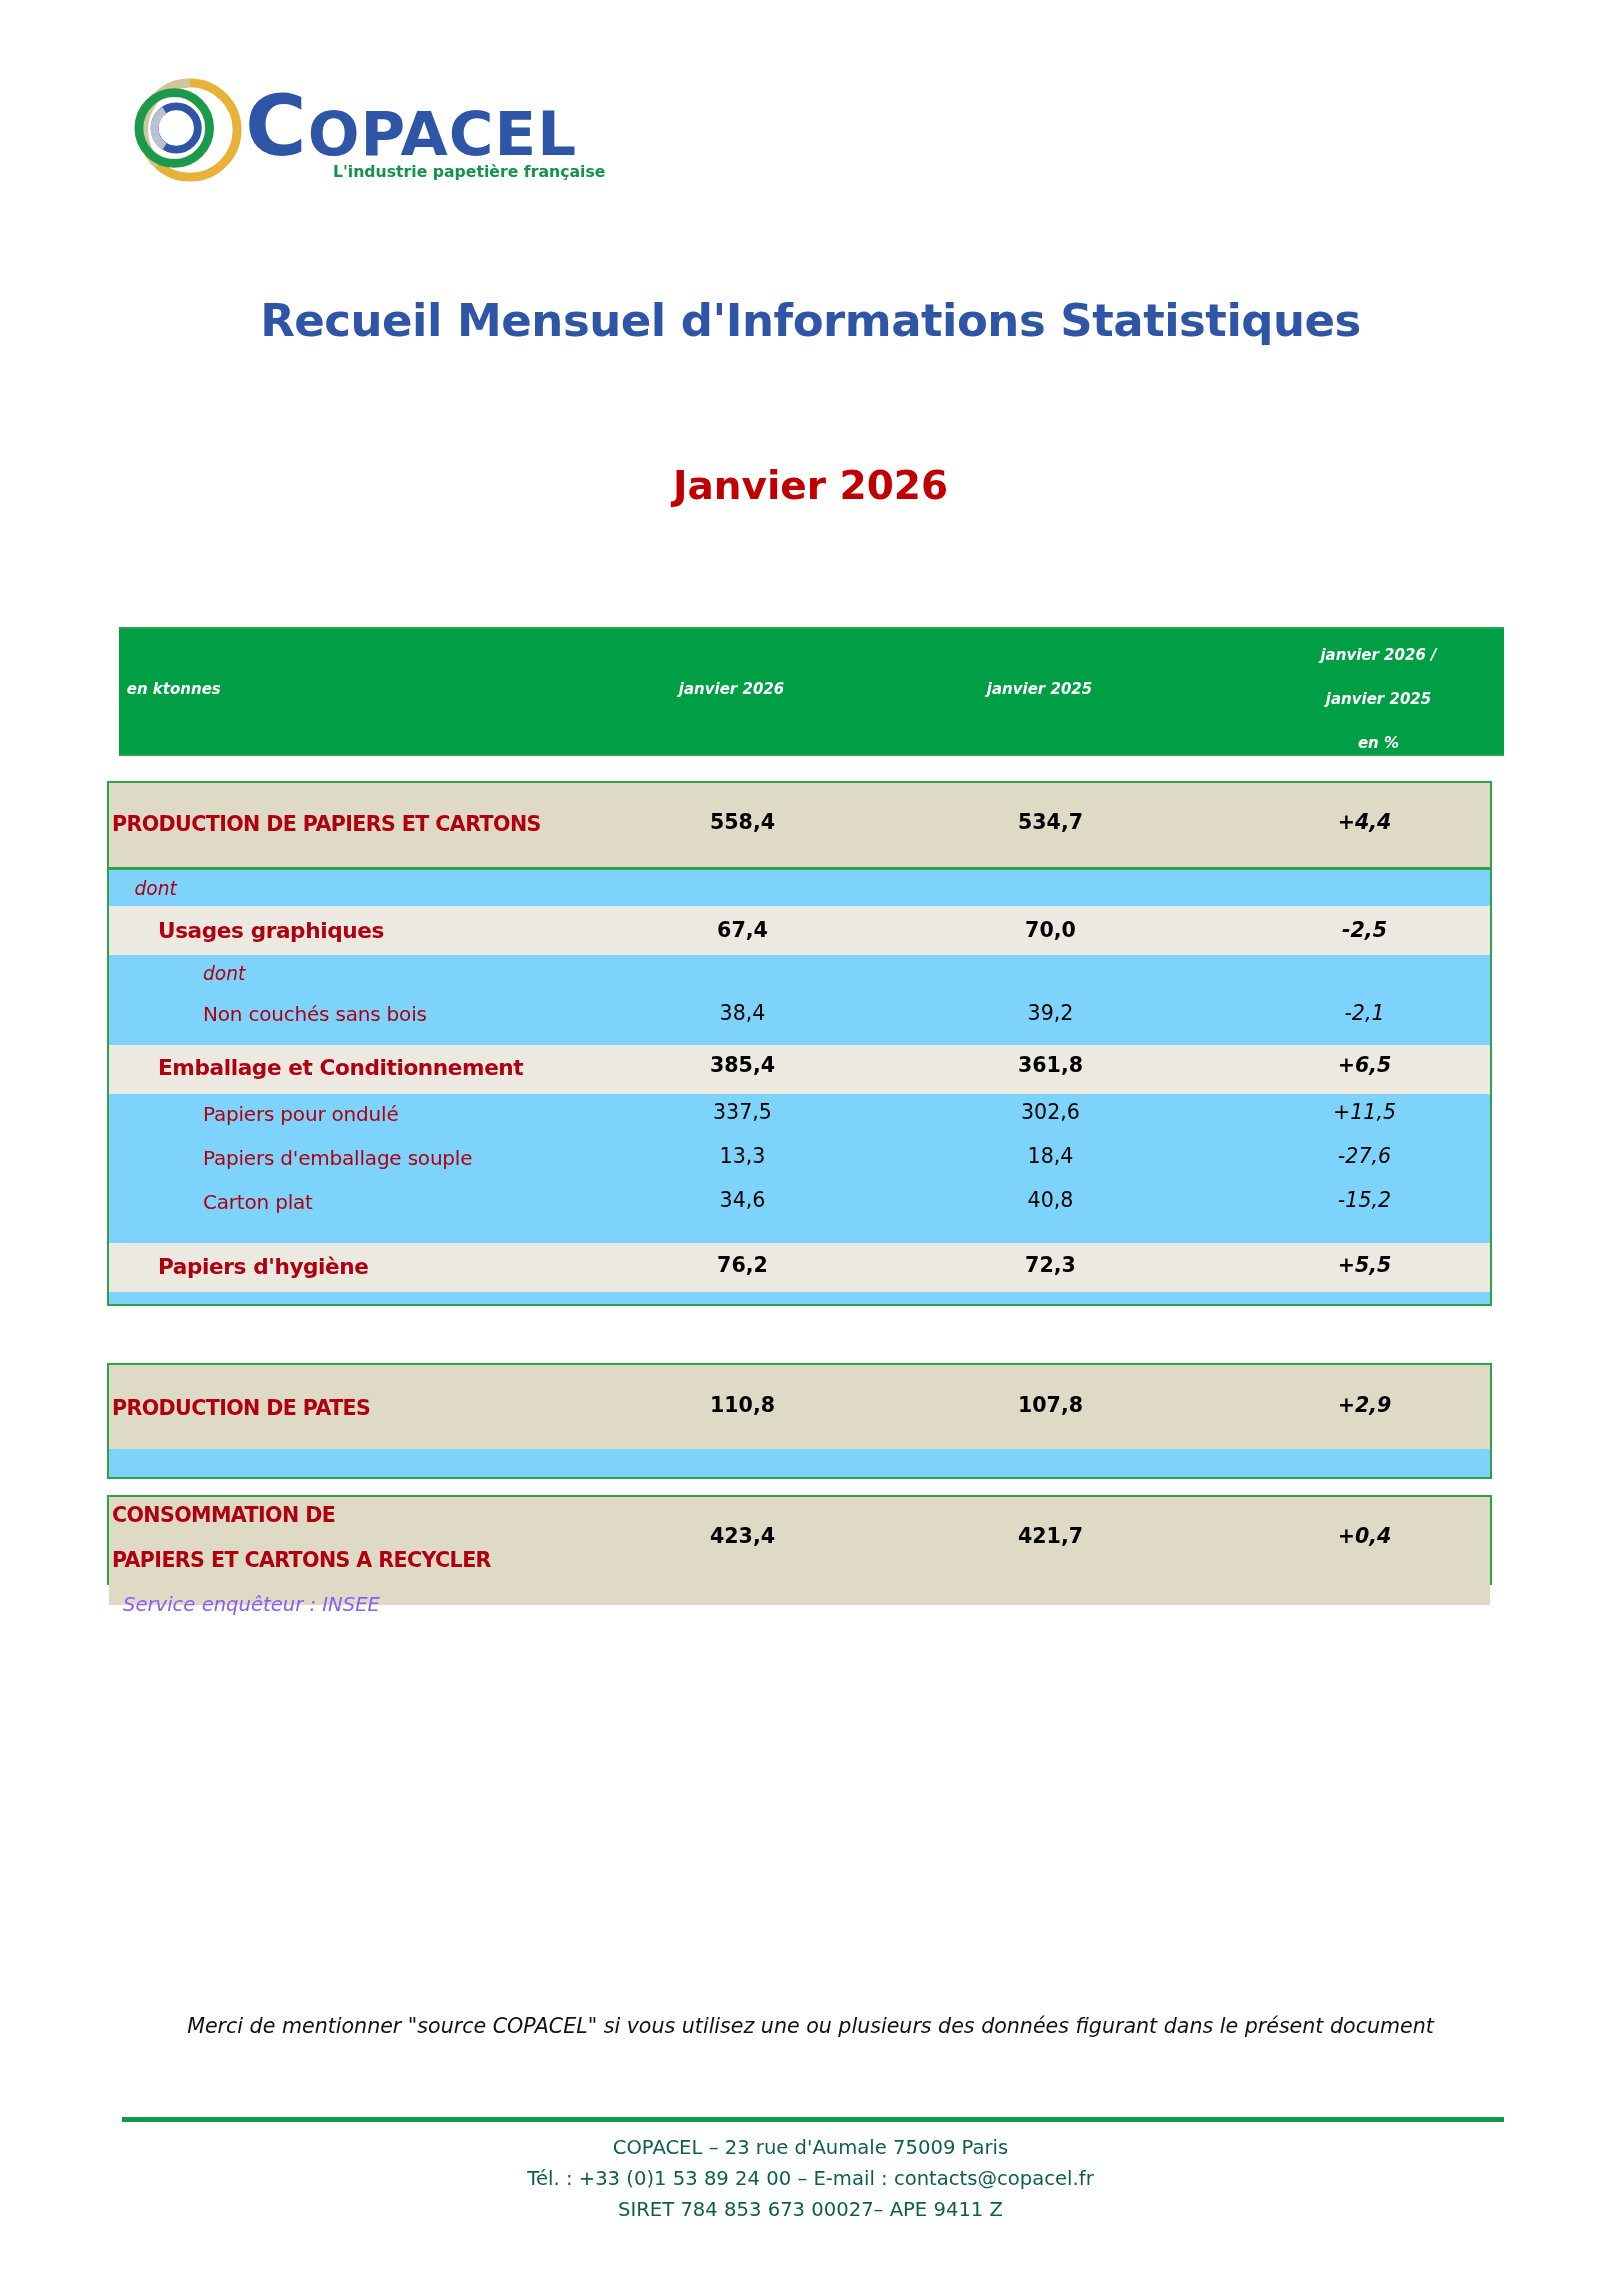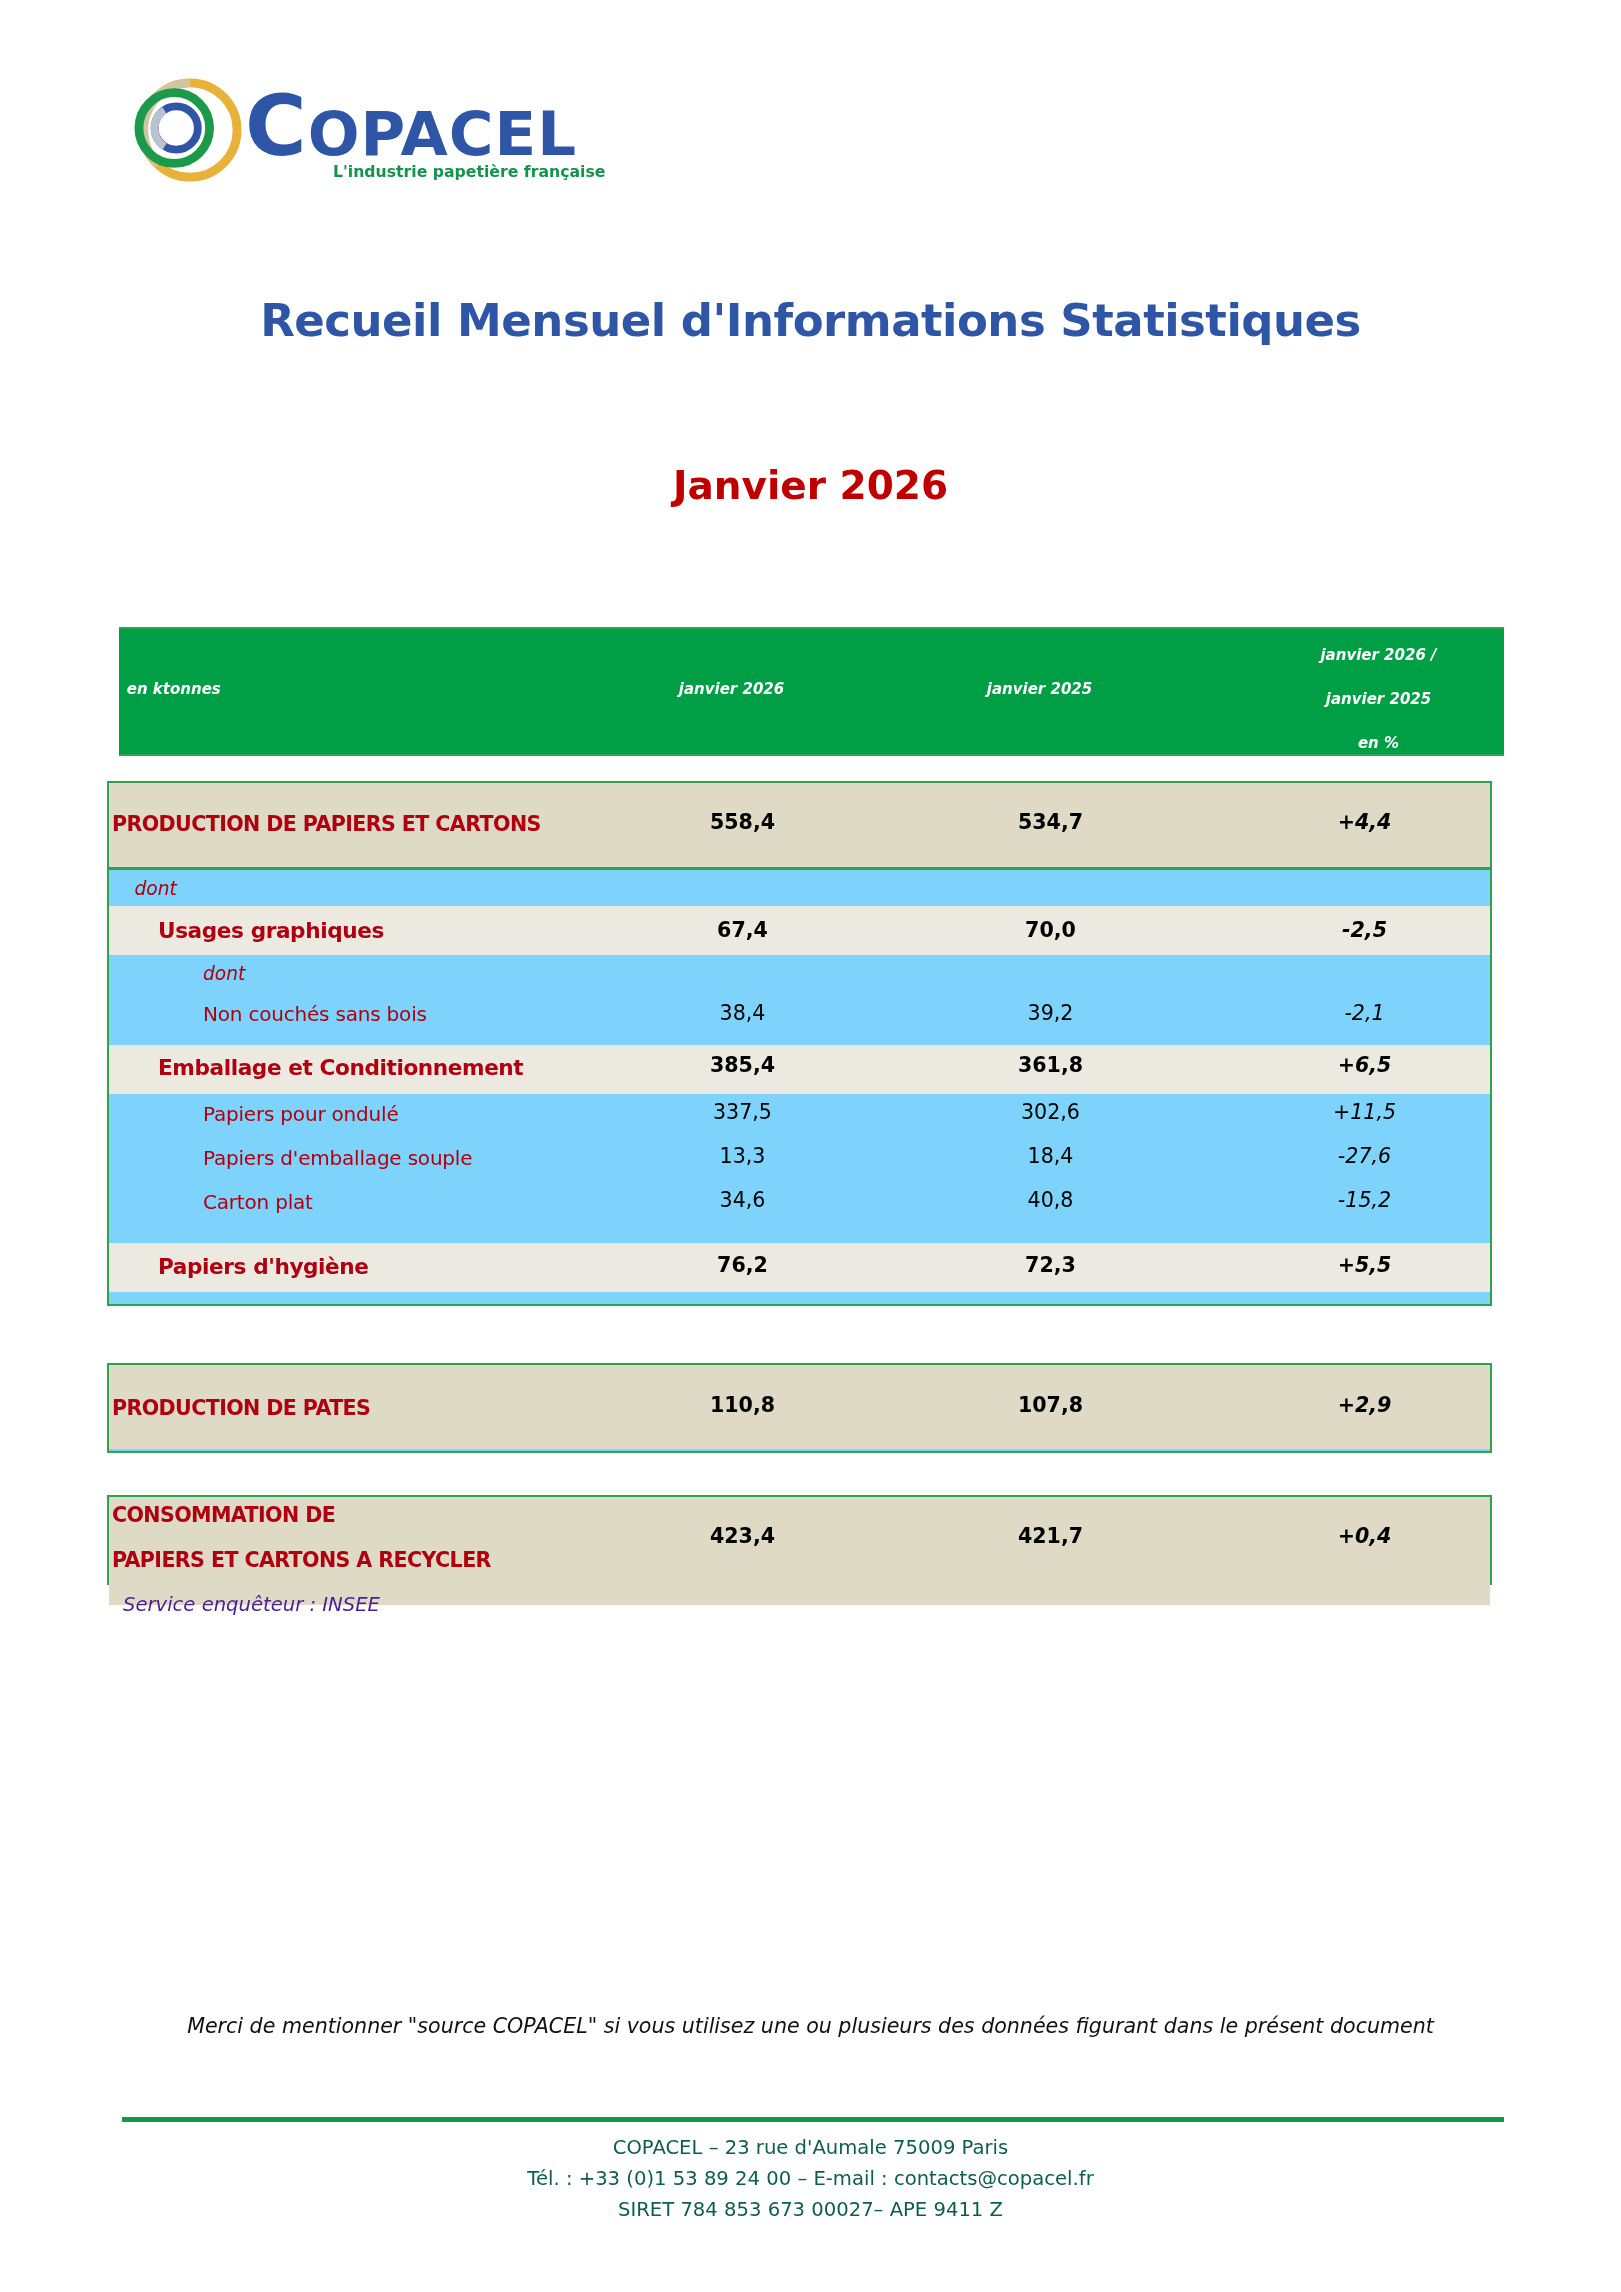--- a/index.html
+++ b/index.html
@@ -41,21 +41,21 @@
   .lbl.major { left: 2.9px; font-weight: bold; font-size: 20.6px; letter-spacing: -0.6px; }
   .lbl.sub   { left: 49px; font-weight: bold; font-size: 21.6px; letter-spacing: -0.4px; }
   .lbl.leaf  { left: 94px; font-size: 20px; letter-spacing: -0.2px; }
   .lbl.dont  { font-style: italic; font-size: 18.6px; }
   .num { position: absolute; width: 167px; text-align: center; font-family: "DejaVu Sans", sans-serif; font-size: 20.6px; }
   .num.b { font-weight: bold; }
   .num.i { font-style: italic; }
   .n1 { left: 550px; } .n2 { left: 858px; } .n3 { left: 1172px; }
 
   .note { position: absolute; left: 123px; top: 1593px; font-family: "DejaVu Sans", sans-serif;
-          font-style: italic; font-size: 19.6px; color: #4c1d95; }
+          font-style: italic; font-size: 19.6px; color: #8b5cf6; }
   .mention { position: absolute; left: 0; width: 1621px; top: 2014px; text-align: center;
              font-family: "DejaVu Sans", sans-serif; font-style: italic; font-size: 20.6px; color: #111; }
   .footline { position: absolute; left: 122px; top: 2117px; width: 1382px; height: 4.9px; background: #12984a; }
   .footer { position: absolute; left: 0; width: 1621px; top: 2132px; text-align: center;
             font-family: "DejaVu Sans", sans-serif; font-size: 19.6px; color: #0e5e4e; line-height: 31px; }
 </style>
 </head>
 <body>
 
 <div class="logo">
@@ -136,21 +136,21 @@
     <div class="num i n3" style="top:5.9px;">-15,2</div>
   </div>
   <div class="row sub" style="top:460px; height:49px;">
     <div class="lbl sub" style="top:10.8px;">Papiers d'hygiène</div>
     <div class="num b n1" style="top:9.8px;">76,2</div>
     <div class="num b n2" style="top:9.8px;">72,3</div>
     <div class="num b i n3" style="top:9.8px;">+5,5</div>
   </div>
 </div>
 
-<div class="block" style="top:1363px; height:90px;padding-left:7px;">
+<div class="block" style="top:1363px; height:116px;padding-left:7px;">
   <div class="row major" style="top:0; height:84px;">
     <div class="lbl major" style="top:31px;">PRODUCTION DE PATES</div>
     <div class="num b n1" style="top:28px;">110,8</div>
     <div class="num b n2" style="top:28px;">107,8</div>
     <div class="num b i n3" style="top:28px;">+2,9</div>
   </div>
 </div>
 
 <div class="block" style="top:1495px; height:90px;">
   <div class="row major" style="top:0; height:108px;">

